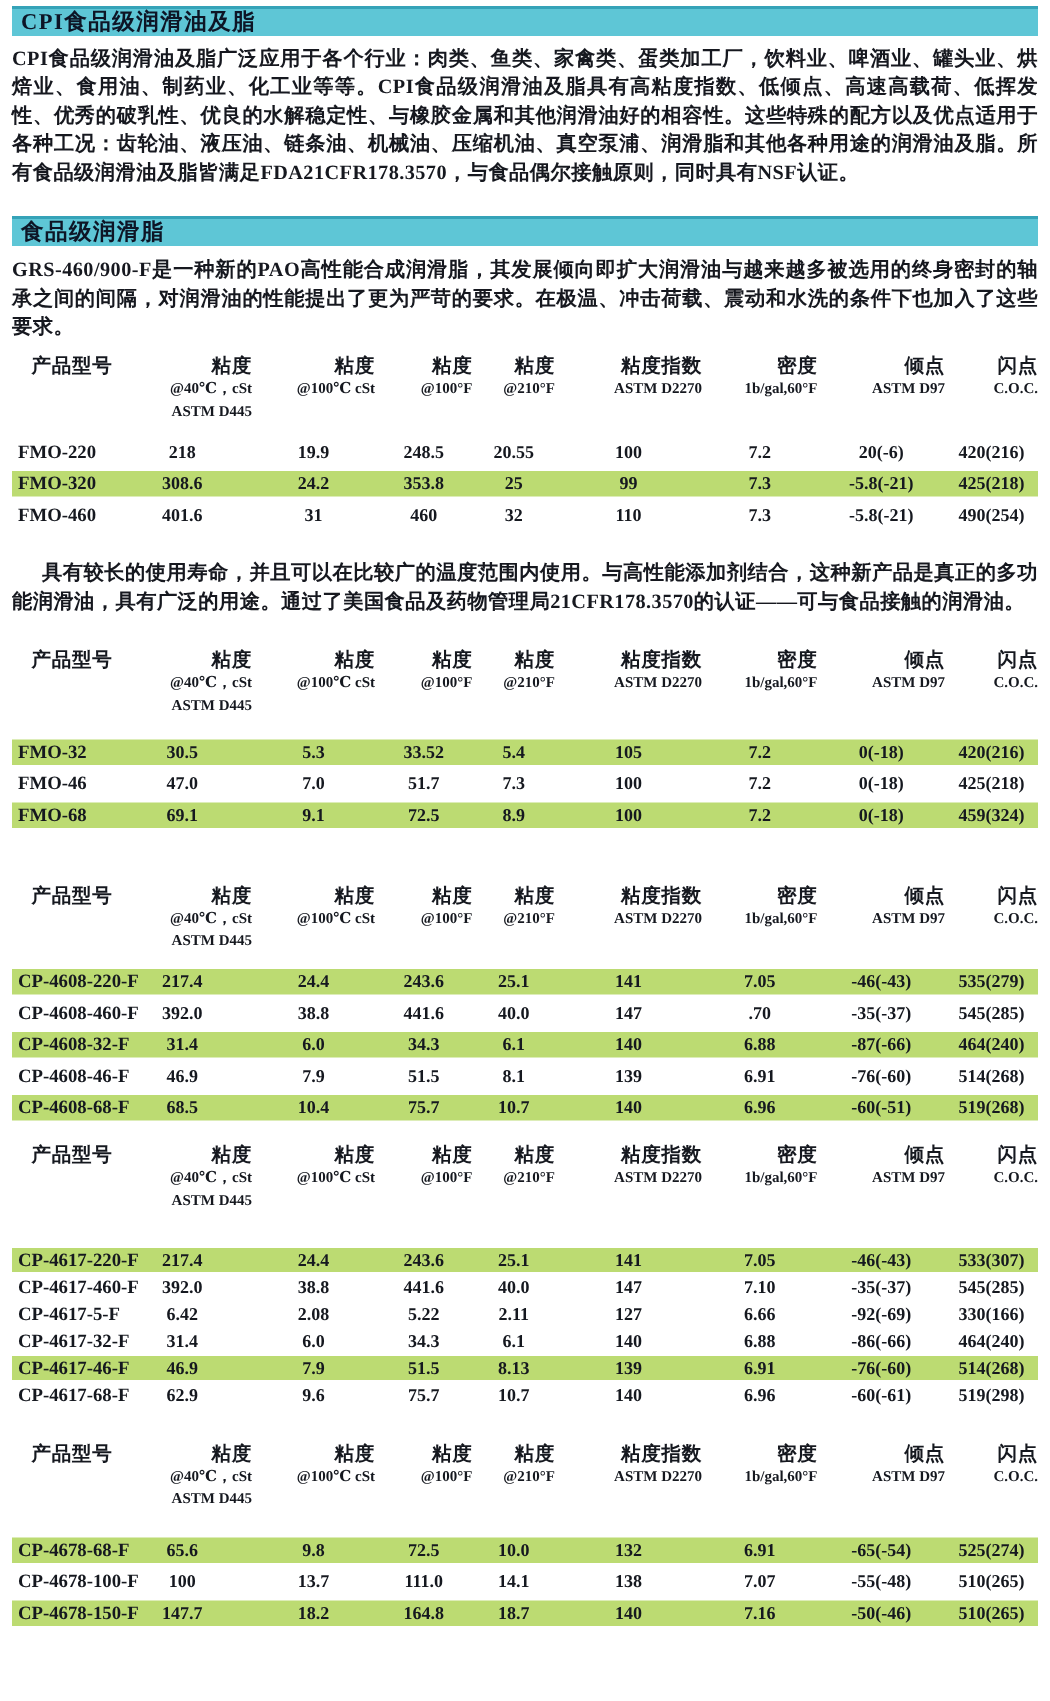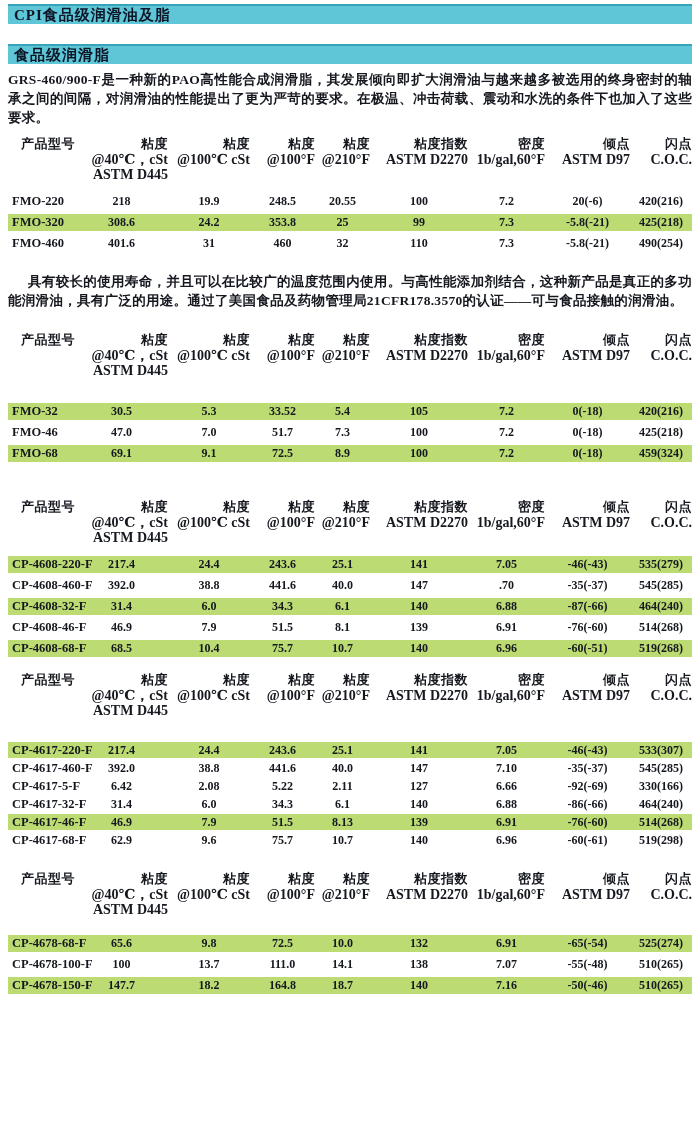--- a/index.html
+++ b/index.html
@@ -18,46 +18,47 @@
   .para{
     margin:5px 0 0 0; font-size:13.5px; line-height:19px;
     text-align:justify; letter-spacing:0.3px; color:#16181f;
   }
   #p2{margin-top:6px;}
   .para.indent{text-indent:20px; margin-top:20px;font-family:Liberation Serif, serif;}
   .ptable{--cols:67px 93px 82px 65px 55px 98px 77px 85px 62px;}
   .thead{display:grid; grid-template-columns:var(--cols);}
   .hcell{text-align:right;}
   .hcell .h1{font-size:13px; line-height:17px; letter-spacing:0.5px;}
-  .hcell .h2{font-size:14px; line-height:15px; letter-spacing:0;}
+  .hcell .h2{font-size:10px; line-height:15px; letter-spacing:0;}
   .hcell.product{text-align:right;}
   .tbody{}
   .trow{
     display:grid; grid-template-columns:var(--cols);
     height:17px; line-height:17px; font-size:12px; margin-bottom:4px;
   }
   .trow .cell{text-align:center; white-space:nowrap;}
   .trow .cell.model{text-align:left; padding-left:4px; font-size:12.5px;}
   .trow.hl{background:var(--hl,#bcdb72);}
   .t0{margin-top:8px;}  .t0 .tbody{margin-top:11px;}
-  .t1{margin-top:21px;} .t1 .tbody{margin-top:25px;}
+  .t1{margin-top:21px;} .t1 .tbody{margin-top:15px;}
   .t2{margin-top:36px;} .t2 .tbody{margin-top:11px;}
   .t3{margin-top:14px;} .t3 .tbody{margin-top:24px;}
   .t3 .trow{height:16px; line-height:16px; margin-bottom:2px;}
   .t4{margin-top:22px;} .t4 .tbody{margin-top:18px;}
 </style>
 </head>
 <body>
 
 <div class="page">
 
   <div class="titlebar">
     <span>CPI食品级润滑油及脂</span>
   </div>
 
+  <p class="para" id="p1">CPI食品级润滑油及脂广泛应用于各个行业：肉类、鱼类、家禽类、蛋类加工厂，饮料业、啤酒业、罐头业、烘焙业、食用油、制药业、化工业等等。CPI食品级润滑油及脂具有高粘度指数、低倾点、高速高载荷、低挥发性、优秀的破乳性、优良的水解稳定性、与橡胶金属和其他润滑油好的相容性。这些特殊的配方以及优点适用于各种工况：齿轮油、液压油、链条油、机械油、压缩机油、真空泵浦、润滑脂和其他各种用途的润滑油及脂。所有食品级润滑油及脂皆满足FDA21CFR178.3570，与食品偶尔接触原则，同时具有NSF认证。</p>
 
   <div class="titlebar second">
     <span>食品级润滑脂</span>
   </div>
 
   <p class="para" id="p2">GRS-460/900-F是一种新的PAO高性能合成润滑脂，其发展倾向即扩大润滑油与越来越多被选用的终身密封的轴承之间的间隔，对润滑油的性能提出了更为严苛的要求。在极温、冲击荷载、震动和水洗的条件下也加入了这些要求。</p>
 
   <section class="ptable t0">
       <div class="thead">
         <div class="hcell product">

